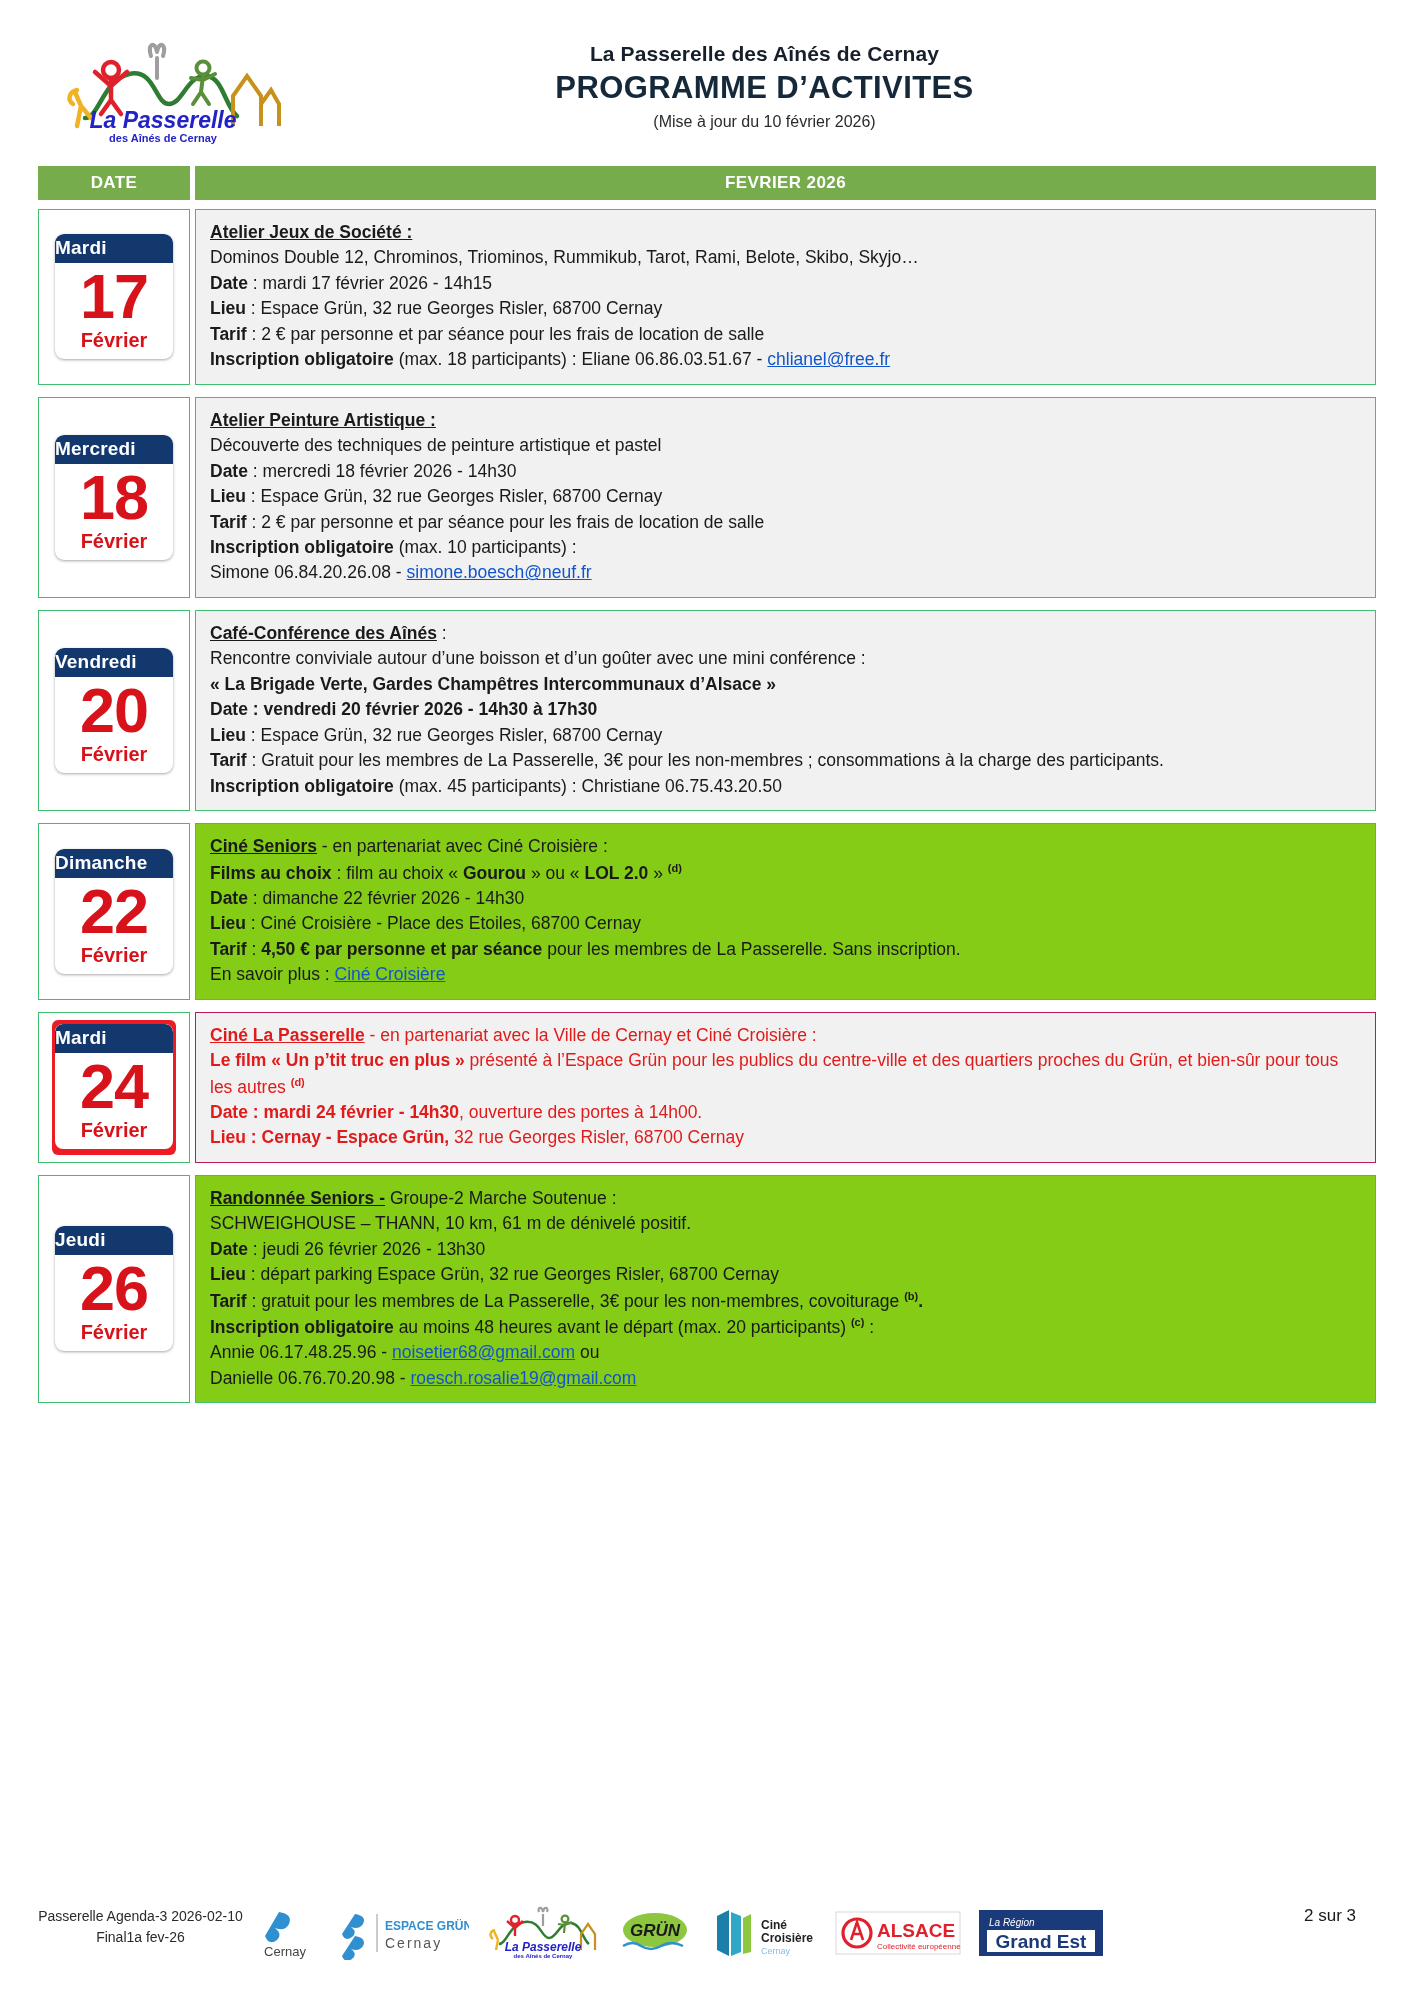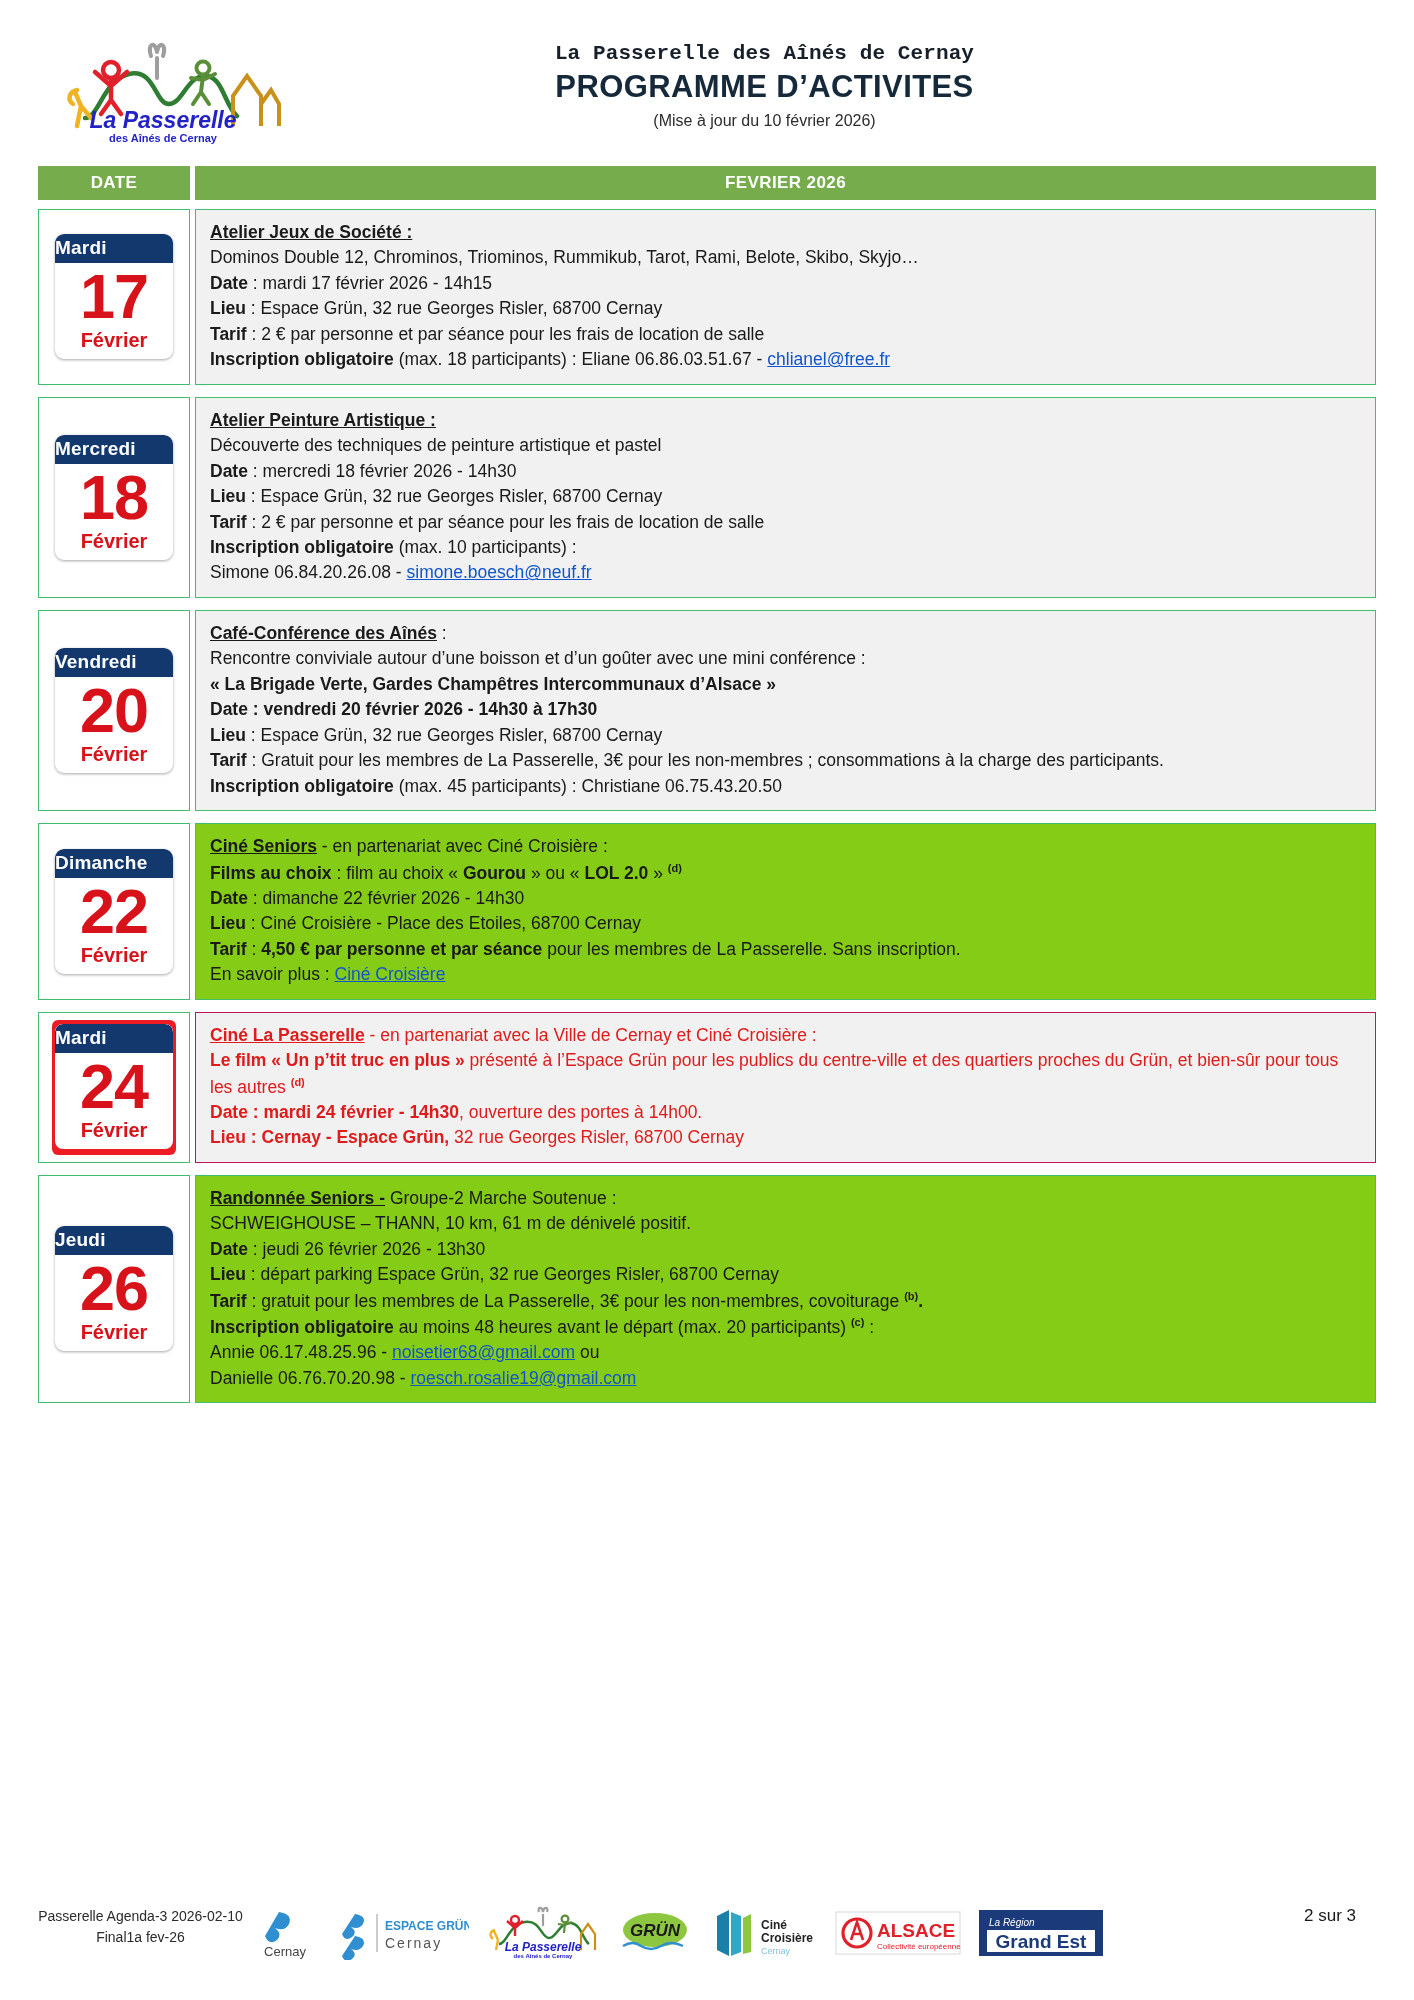--- a/index.html
+++ b/index.html
@@ -11,21 +11,21 @@
     color:#1a1a1a;
     position:relative;
   }
   .page { width:1414px; height:2000px; padding:28px 38px 0 38px; position:relative; }
 
   
   .header { display:flex; align-items:flex-start; height:128px; }
   .logo-wrap { width:255px; flex:0 0 255px; display:flex; align-items:center; justify-content:center; padding-top:6px;}
   .logo-svg { width:230px; height:112px; display:block; }
   .head-text { flex:1; text-align:center; padding-top:14px; padding-right:140px;}
-  .head-l1 { font-size:21px; font-weight:bold; color:#17202a; letter-spacing:.1px;font-family:Liberation Mono, monospace; }
+  .head-l1 { font-size:21px; font-weight:bold; color:#17202a; letter-spacing:.1px; }
   .head-l2 { font-size:31px; font-weight:bold; color:#15293b; letter-spacing:.4px; margin-top:4px;}
   .head-l3 { font-size:16px; color:#2b2b2b; margin-top:7px; }
 
   
   .thead { display:flex; gap:5px; margin-top:10px; }
   .th { background:#76ac4b; color:#ffffff; font-weight:bold; font-size:17px;
         display:flex; align-items:center; justify-content:center; height:34px; letter-spacing:.4px;}
   .th-date { width:152px; flex:0 0 152px; }
   .th-month { flex:1; }
 

